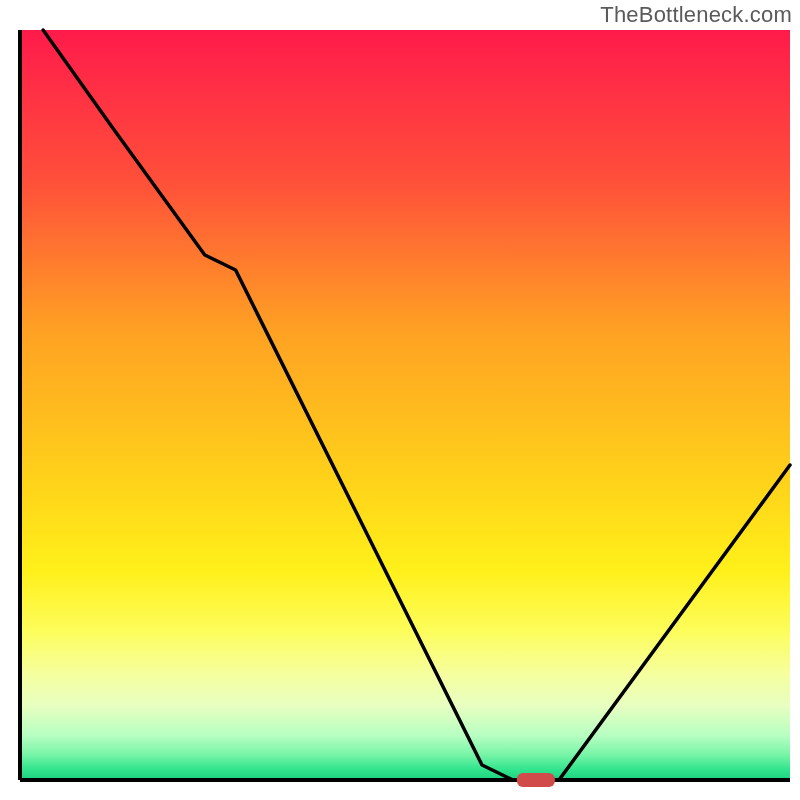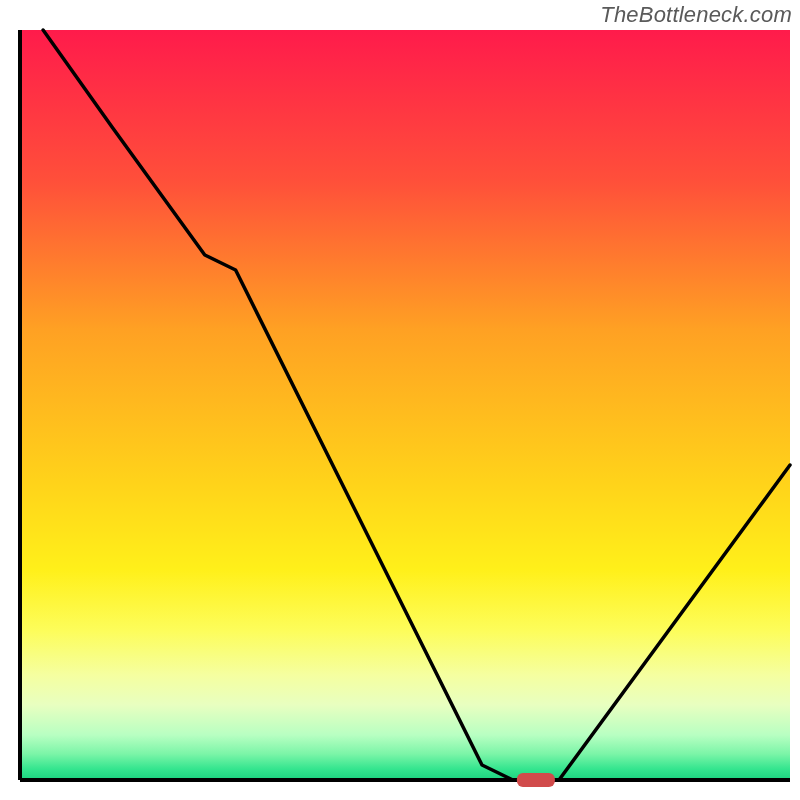--- a/index.html
+++ b/index.html
@@ -20,21 +20,20 @@
   }
   .watermark {
     position: absolute;
     top: 2px;
     right: 8px;
     font-family: Arial, Helvetica, sans-serif;
     font-size: 22px;
     color: #5a5a5a;
     font-weight: 500;
     letter-spacing: 0.2px;
-    font-style: italic;
   }
   svg {
     display: block;
   }
 </style>
 </head>
 <body>
 
 <div class="chart-container">
   <svg id="chart-svg" width="800" height="800" viewBox="0 0 800 800">

